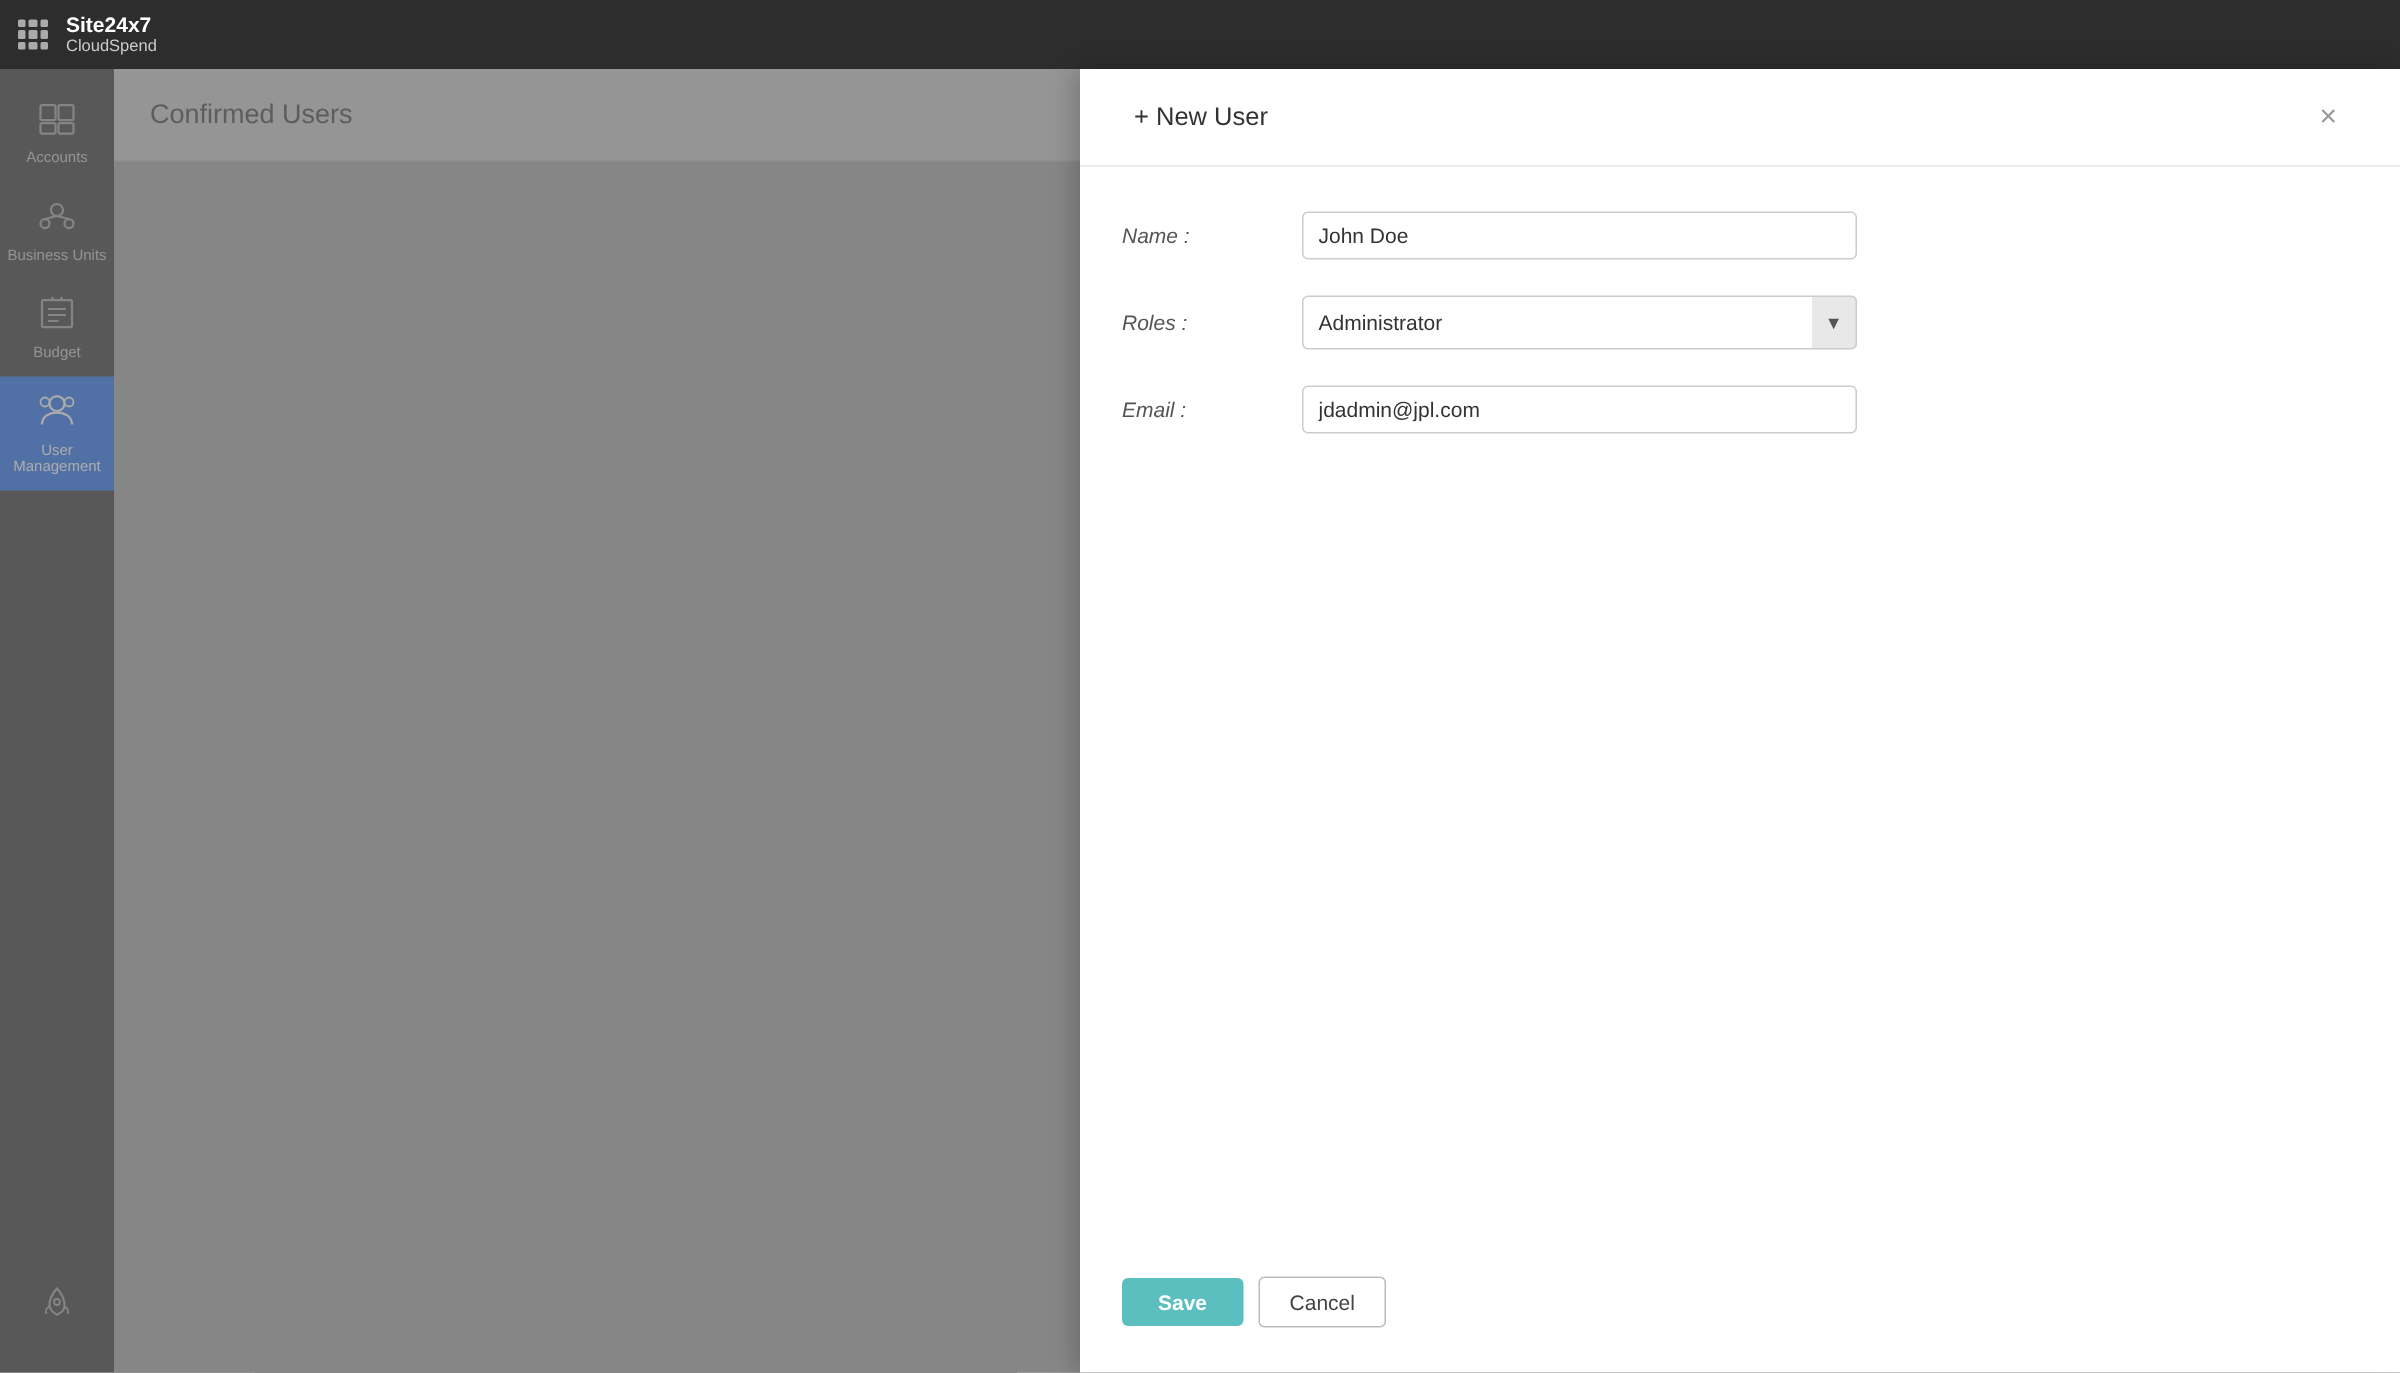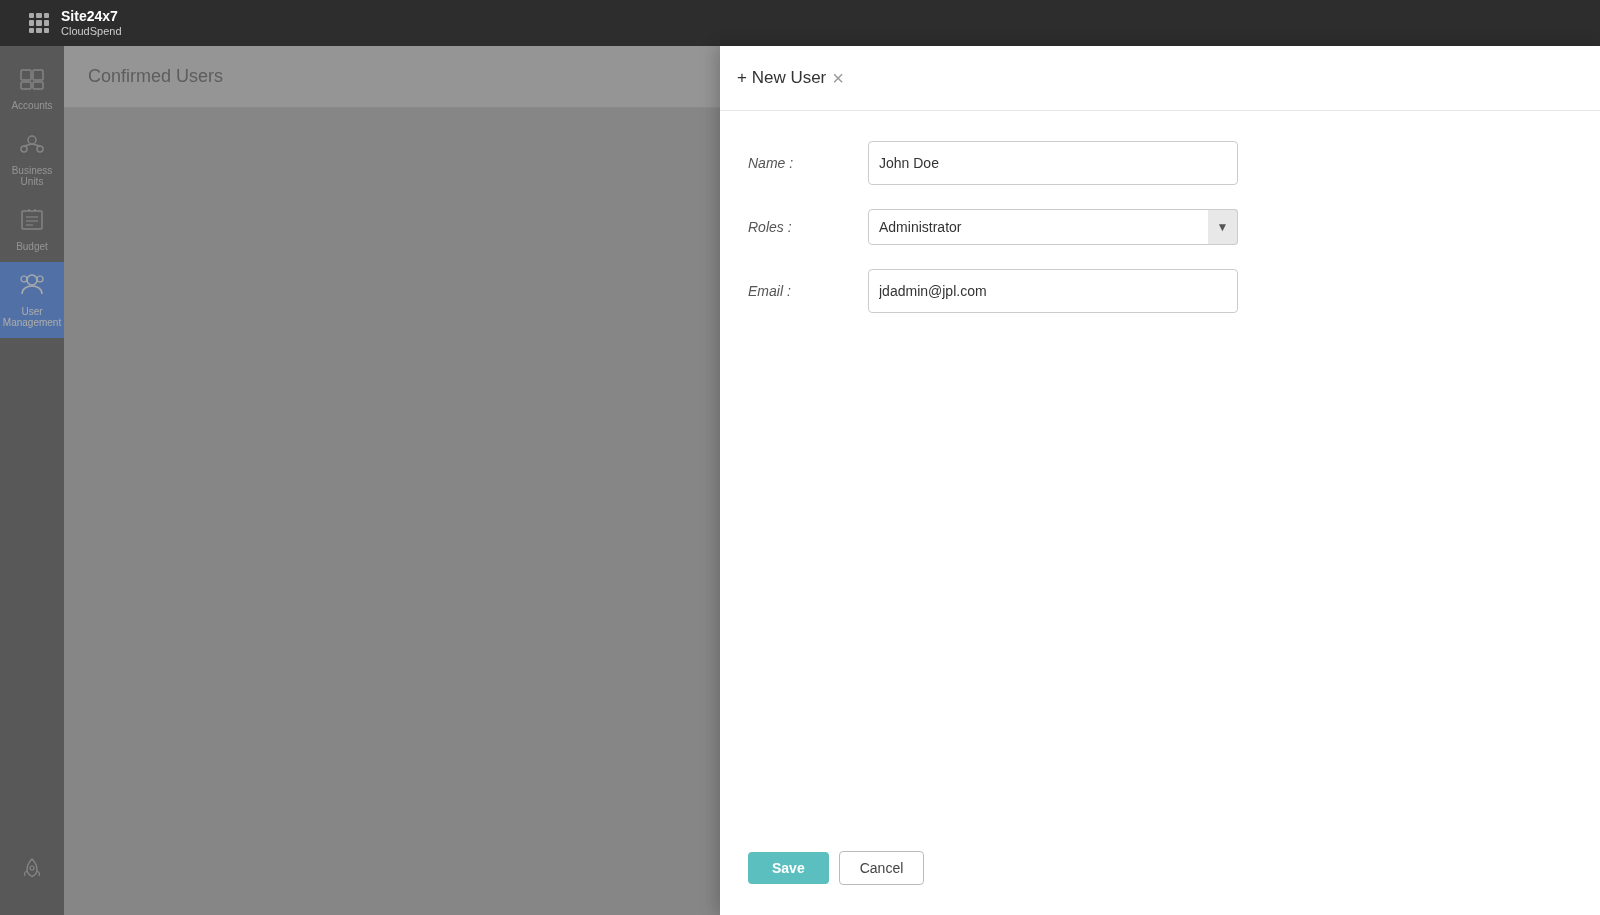--- a/index.html
+++ b/index.html
@@ -1,21 +1,21 @@
 <!DOCTYPE html>
 <html><head>
   <meta charset="utf-8">
   <style>
     * { box-sizing: border-box; margin: 0; padding: 0; }
     body { font-family: -apple-system, BlinkMacSystemFont, 'Segoe UI', Arial, sans-serif; background: #f0f0f0; width: 1600px; height: 915px; overflow: hidden; }
 
     
     .navbar {
       display: flex; align-items: center; justify-content: space-between;
-      background: #2d2d2d; height: 46px; padding: 0 29px;
+      background: #2d2d2d; height: 46px; padding: 0 12px;
       position: fixed; top: 0; left: 0; right: 0; z-index: 100;
     }
     .navbar-left { display: flex; align-items: center; gap: 12px; }
     .navbar-grid-icon { display: grid; grid-template-columns: 1fr 1fr 1fr; gap: 2px; width: 20px; height: 20px; cursor: pointer; }
     .navbar-grid-icon span { background: #aaa; border-radius: 1px; display: block; }
     .navbar-brand { display: flex; flex-direction: column; line-height: 1.1; }
     .navbar-brand .site247 { color: #6ec6c6; font-size: 14px; font-weight: bold; }
     .navbar-brand .site247 span { color: #fff; }
     .navbar-brand .cloudspend { color: #ccc; font-size: 11px; }
     .navbar-right { display: flex; align-items: center; gap: 12px; }
@@ -23,21 +23,21 @@
       background: transparent; border: 1px solid #ccc; color: #fff;
       padding: 5px 14px; font-size: 13px; cursor: pointer; border-radius: 3px;
     }
     .avatar { width: 32px; height: 32px; border-radius: 50%; background: #888; overflow: hidden; display: flex; align-items: center; justify-content: center; }
 
     
     .layout { display: flex; height: 915px; padding-top: 46px; }
 
     
     .sidebar {
-      width: 64px; background: #4a4a4a; flex-shrink: 0;
+      width: 76px; background: #4a4a4a; flex-shrink: 0;
       display: flex; flex-direction: column; align-items: center; padding-top: 10px;
     }
     .sidebar-item {
       display: flex; flex-direction: column; align-items: center;
       color: #ccc; font-size: 10px; padding: 10px 4px; cursor: pointer;
       width: 100%; text-align: center; gap: 4px;
     }
     .sidebar-item.active { background: #3b82f6; color: #fff; }
     .sidebar-icon { font-size: 22px; line-height: 1; }
     .sidebar-bottom { margin-top: auto; margin-bottom: 20px; }
@@ -61,39 +61,39 @@
     }
 
     
     .modal-panel {
       background: #fff; width: 880px; height: calc(915px - 46px);
       box-shadow: -4px 0 16px rgba(0,0,0,0.2);
       display: flex; flex-direction: column;
       position: relative;
     }
     .modal-header {
-      display: flex; align-items: center; justify-content: flex-start;
-      padding: 20px 17px; border-bottom: 1px solid #e8e8e8;
+      display: flex; align-items: center; justify-content: space-between;
+      padding: 20px 36px; border-bottom: 1px solid #e8e8e8;
     }
     .modal-title { font-size: 17px; color: #333; font-weight: 500; }
     .modal-close {
       background: none; border: none; font-size: 20px; color: #999;
       cursor: pointer; line-height: 1; padding: 2px 6px;
     }
 
     .modal-body { padding: 30px 28px; flex: 1; }
 
     .form-row {
       display: flex; align-items: center; margin-bottom: 24px;
     }
     .form-label {
       width: 120px; font-size: 14px; color: #555; flex-shrink: 0; padding-right: 16px; font-style: italic;
     }
     .form-input {
-      flex: 1; max-width: 370px; height: 44px; border: 1px solid #ccc;
+      flex: 1; max-width: 370px; height: 32px; border: 1px solid #ccc;
       border-radius: 4px; padding: 0 10px; font-size: 14px; color: #333; outline: none;
     }
     .form-select-wrapper { position: relative; flex: 1; max-width: 370px; }
     .form-select {
       width: 100%; height: 36px; border: 1px solid #ccc;
       border-radius: 4px; padding: 0 10px; font-size: 14px; color: #333;
       appearance: none; background: #fff; cursor: pointer; outline: none;
     }
     .select-arrow {
       position: absolute; right: 0; top: 0; bottom: 0; width: 30px;

